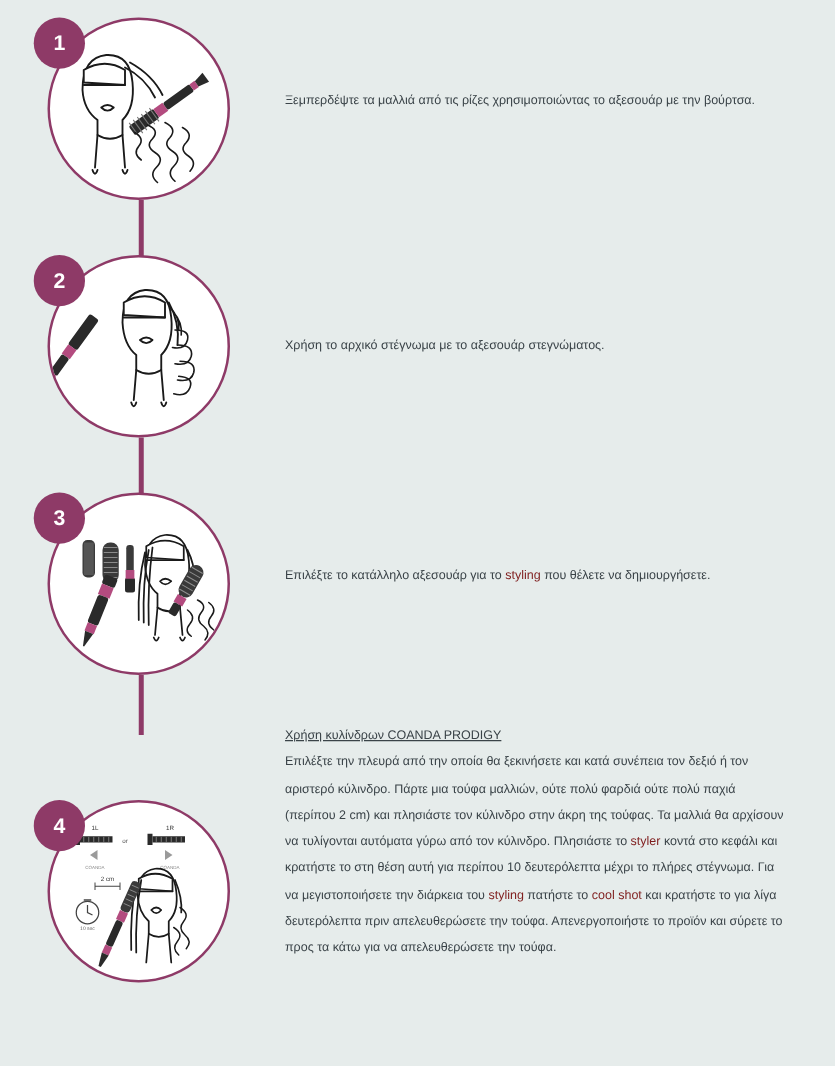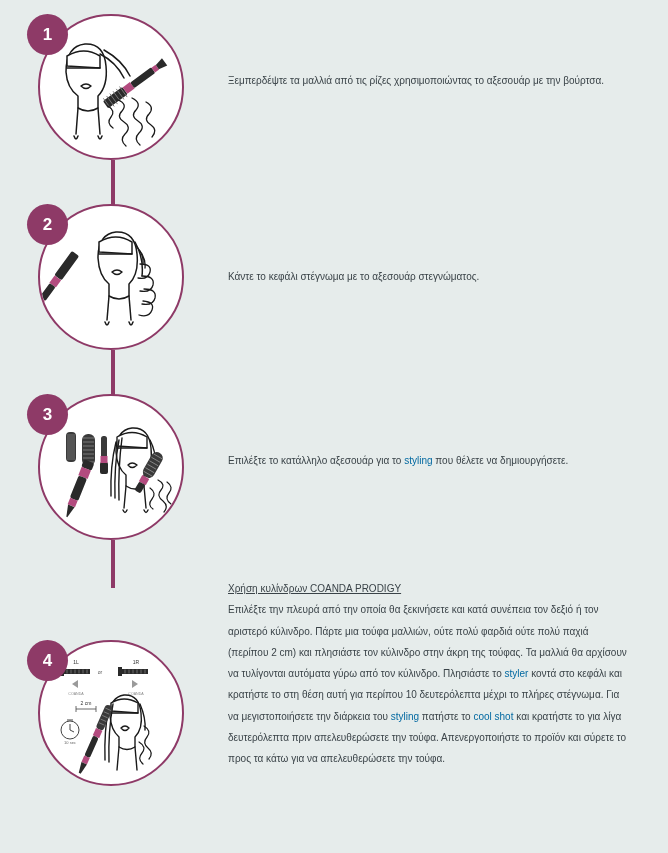--- a/index.html
+++ b/index.html
@@ -82,21 +82,21 @@
   
   .step-text {
     position: absolute;
     left: 228px;
     width: 400px;
     color: #3a4348;
     font-size: 10px;
     line-height: 21.3px;
   }
   .step-text .hl {
-    color: #0369a1;
+    color: #7f1d1d;
   }
   .step-text .heading {
     display: block;
     text-decoration: underline;
   }
 </style>
 </head>
 <body>
 
 <div id="page">
@@ -179,21 +179,21 @@
             <rect x="14.5" y="86" width="8" height="9" fill="#b34b7f"></rect>
             <rect x="15" y="95" width="7" height="17" rx="1.5" fill="#2a2a2a"></rect>
             <rect x="15.5" y="112" width="6" height="5" fill="#b34b7f"></rect>
             <path d="M16 117 L21 117 L19 126 L18 126 Z" fill="#2a2a2a"></path>
           </g>
         </svg>
       </div>
       <div class="badge">2</div>
     </div>
     <div class="step-text" style="top:62px;">
-      <span>Κάντε το κεφάλι στέγνωμα με το αξεσουάρ στεγνώματος.</span>
+      <span>Χρήση το αρχικό στέγνωμα με το αξεσουάρ στεγνώματος.</span>
     </div>
   </div>
 
   <div class="step" style="top:394px;">
     <div class="circle-wrap">
       <div class="circle">
         <svg class="art" viewBox="0 0 146 146">
 
           <g>
             <rect x="26" y="36" width="10" height="30" rx="4" fill="#3a3a3a"></rect>

